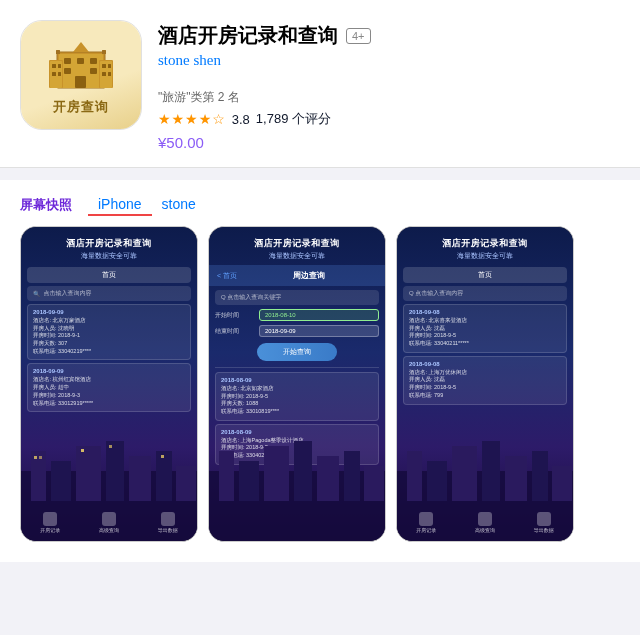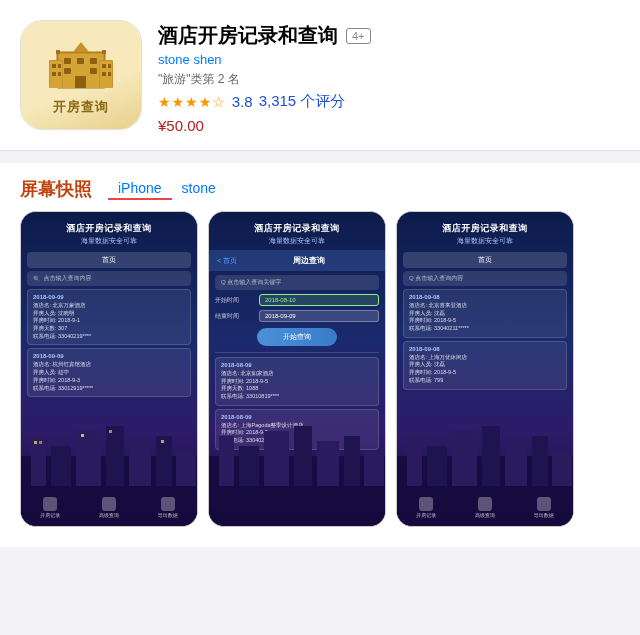--- a/index.html
+++ b/index.html
@@ -78,23 +78,24 @@
       border-radius: 3px;
     }
 
     .app-subtitle {
       font-size: 13px;
       color: #666;
       margin-bottom: 3px;
     }
 
     .app-developer {
-      font-size: 13px;
+      font-size: 15px;
       color: #007aff;
-      margin-bottom: 4px;
+      margin-bottom: 20px;
+      font-family: Liberation Serif, serif;
     }
 
     .app-category {
       font-size: 12px;
       color: #666;
       margin-bottom: 4px;
     }
 
     .rating-row {
       display: flex;
@@ -103,48 +104,48 @@
       margin-bottom: 6px;
     }
 
     .stars {
       color: #ff9500;
       font-size: 14px;
       letter-spacing: 1px;
     }
 
     .rating-num {
-      font-size: 15px;
-      color: #1d4ed8;
+      font-size: 13px;
+      color: #0f172a;
     }
 
     .price {
       font-size: 15px;
-      color: #b91c1c;
+      color: #8b5cf6;
       font-weight: 500;
     }
 
     
     .screenshots-section {
       background: #fff;
       margin-top: 12px;
       padding: 14px 0 0 0;
     }
 
     .screenshots-header {
       display: flex;
       align-items: center;
       gap: 16px;
       padding: 0 20px 10px 20px;
     }
 
     .screenshots-title {
-      font-size: 18px;
+      font-size: 13px;
       font-weight: 600;
-      color: #c2410c;
+      color: #6d28d9;
     }
 
     .device-tabs {
       display: flex;
       gap: 0;
     }
 
     .device-tab {
       font-size: 14px;
       color: #007aff;
@@ -394,21 +395,21 @@
   <div class="app-info">
     <div class="app-title-row">
       <span class="app-title">酒店开房记录和查询</span>
       <span class="age-badge">4+</span>
     </div>
     <div class="app-developer">stone shen</div>
     <div class="app-category">"旅游"类第 2 名</div>
     <div class="rating-row">
       <span class="stars">★★★★☆</span>
       <span class="rating-num">3.8</span>
-      <span class="rating-num">3,315 个评分</span>
+      <span class="rating-num">1,789 个评分</span>
     </div>
     <div class="price">¥50.00</div>
   </div>
 </div>
 
 <div class="screenshots-section">
   <div class="screenshots-header">
     <span class="screenshots-title">屏幕快照</span>
     <div class="device-tabs">
       <div class="device-tab active">iPhone</div>

